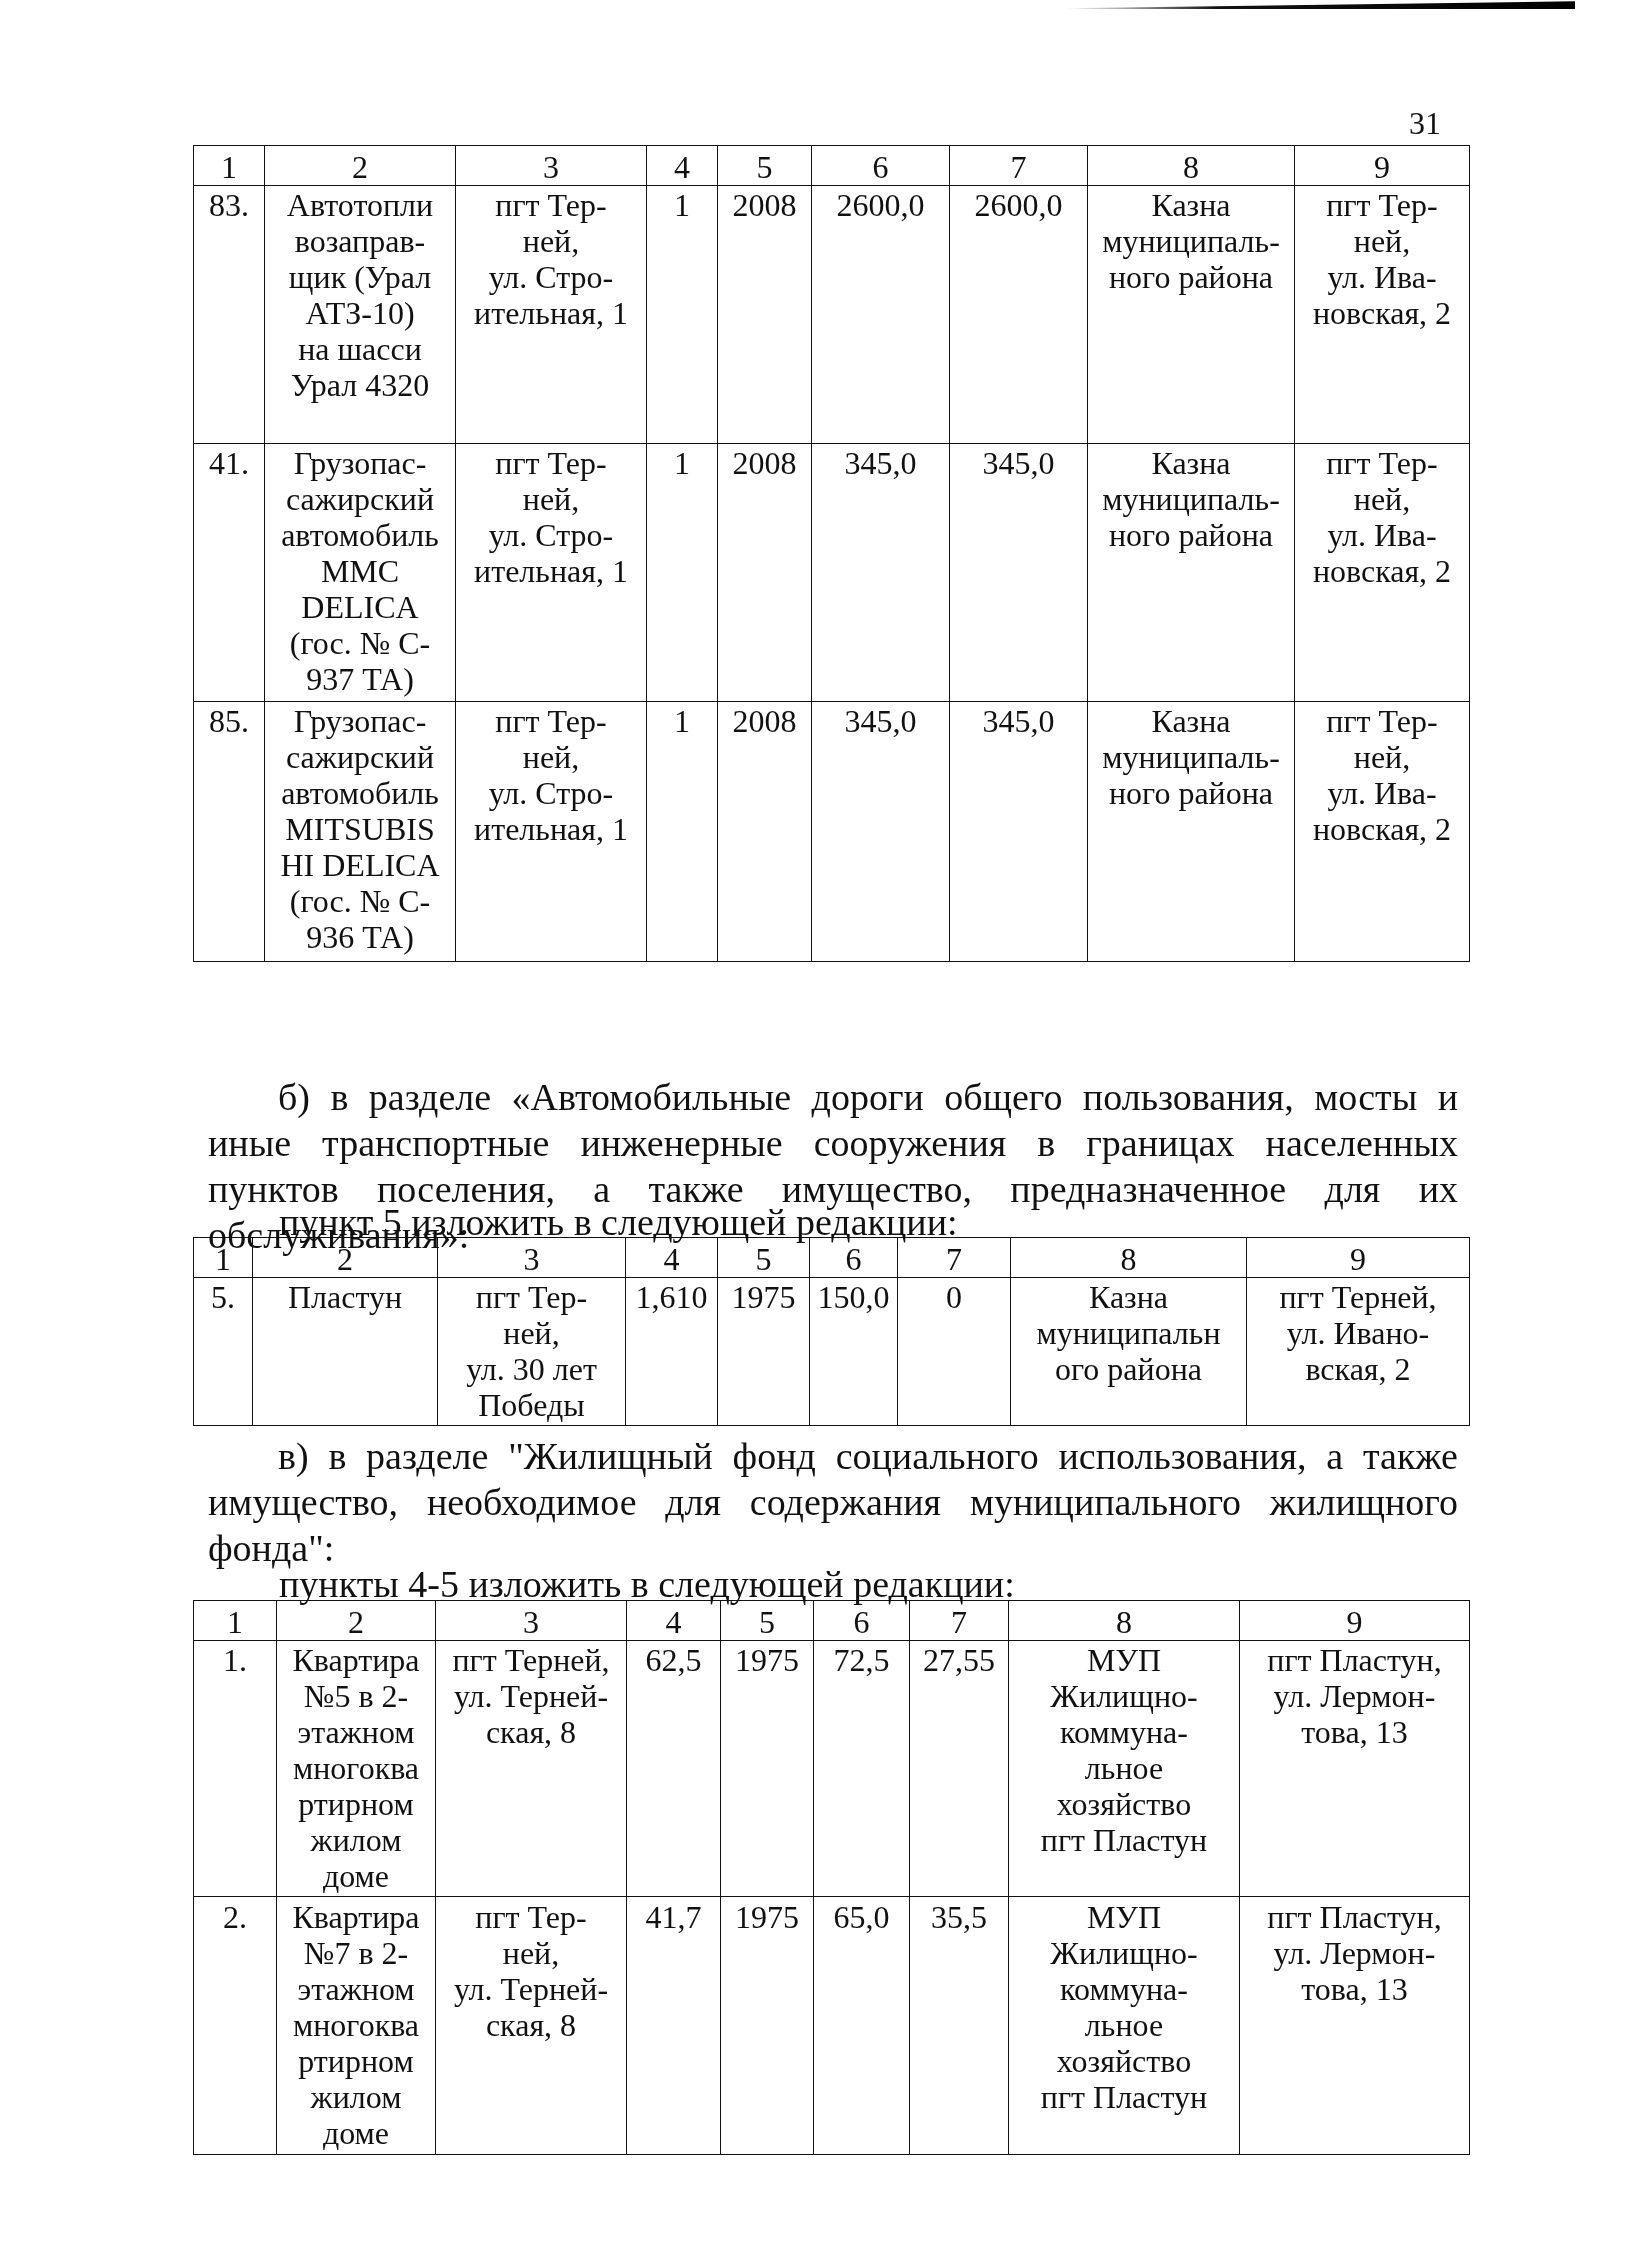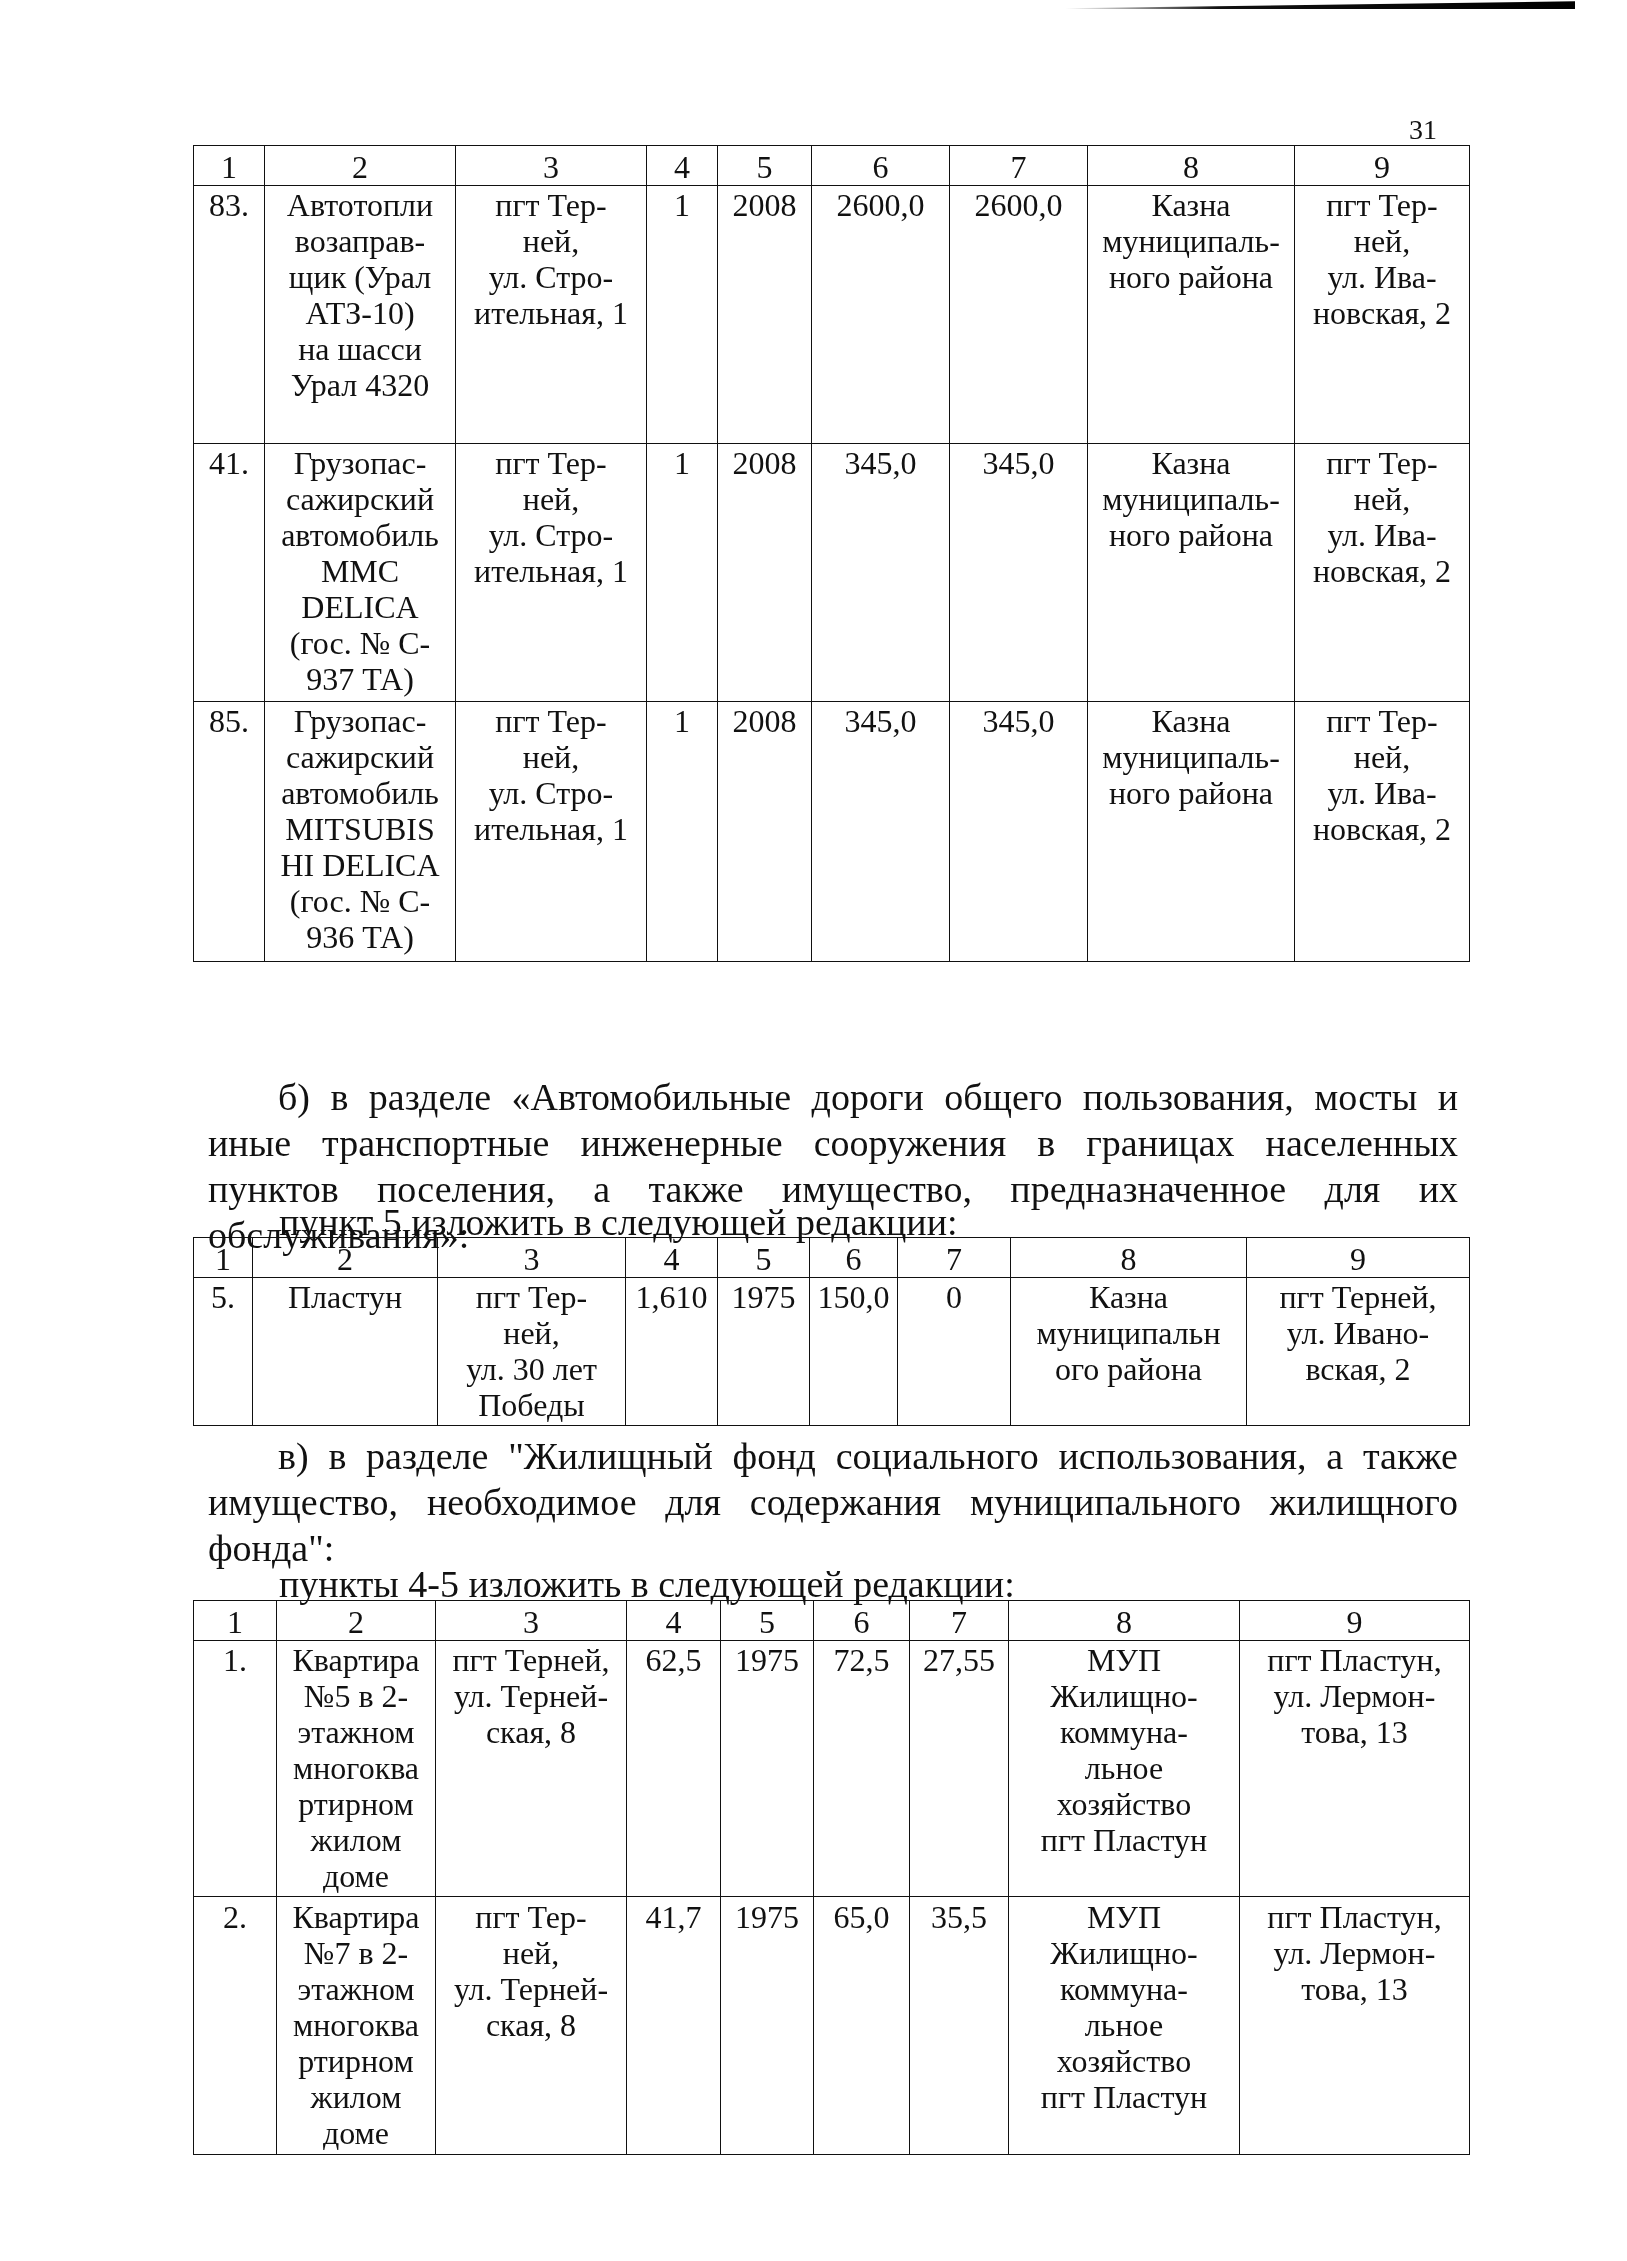--- a/index.html
+++ b/index.html
@@ -15,23 +15,23 @@
       position: absolute;
       top: 1.3px;
       left: 1065px;
       width: 510px;
       height: 7.7px;
       background: linear-gradient(90deg, rgba(0,0,0,0) 0%, #111 30%, #000 100%);
       clip-path: polygon(0 90%, 100% 0, 100% 100%, 0 100%);
     }
     .page-number {
       position: absolute;
-      top: 116px;
+      top: 107px;
       left: 1409px;
-      font-size: 28px;
+      font-size: 32px;
       line-height: 1;
     }
     table.doc-table {
       position: absolute;
       border-collapse: collapse;
       font-size: 32px;
       line-height: 36px;
       table-layout: fixed;
     }
     table.doc-table td {

